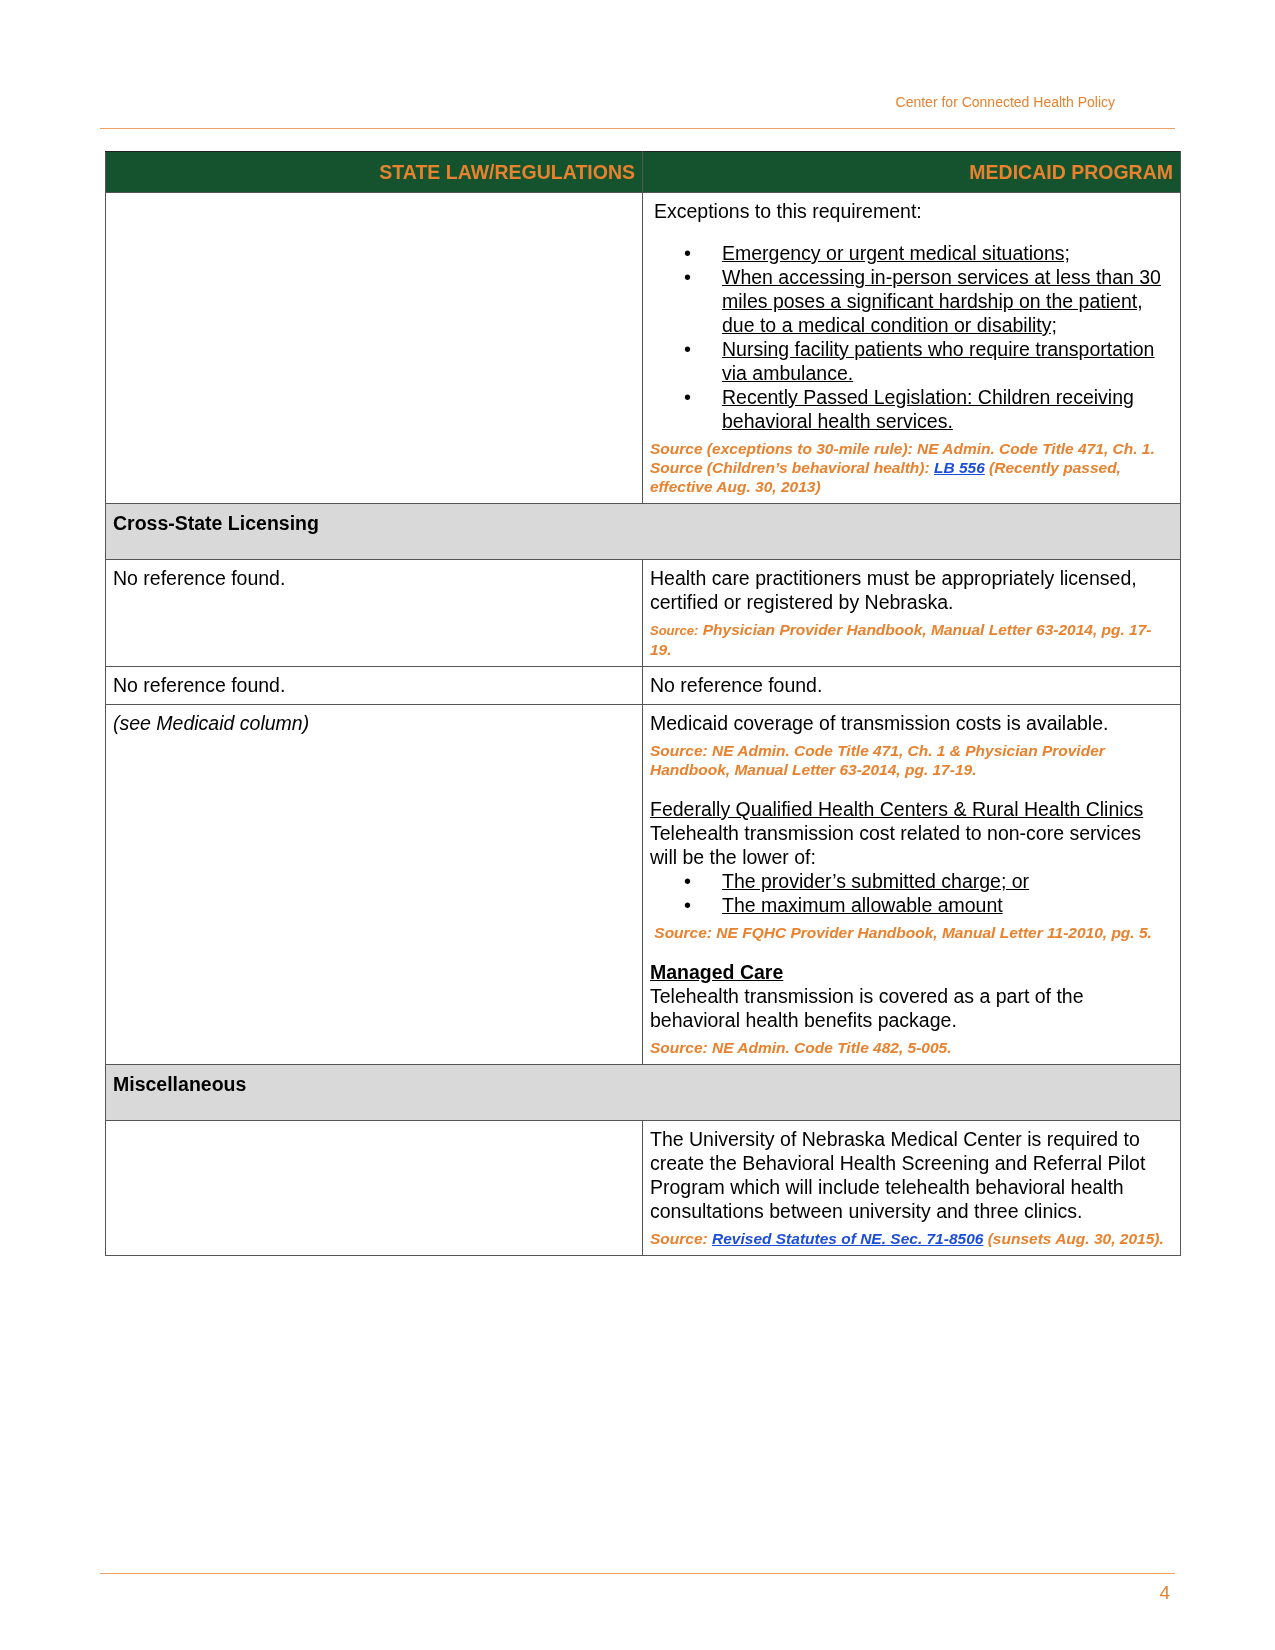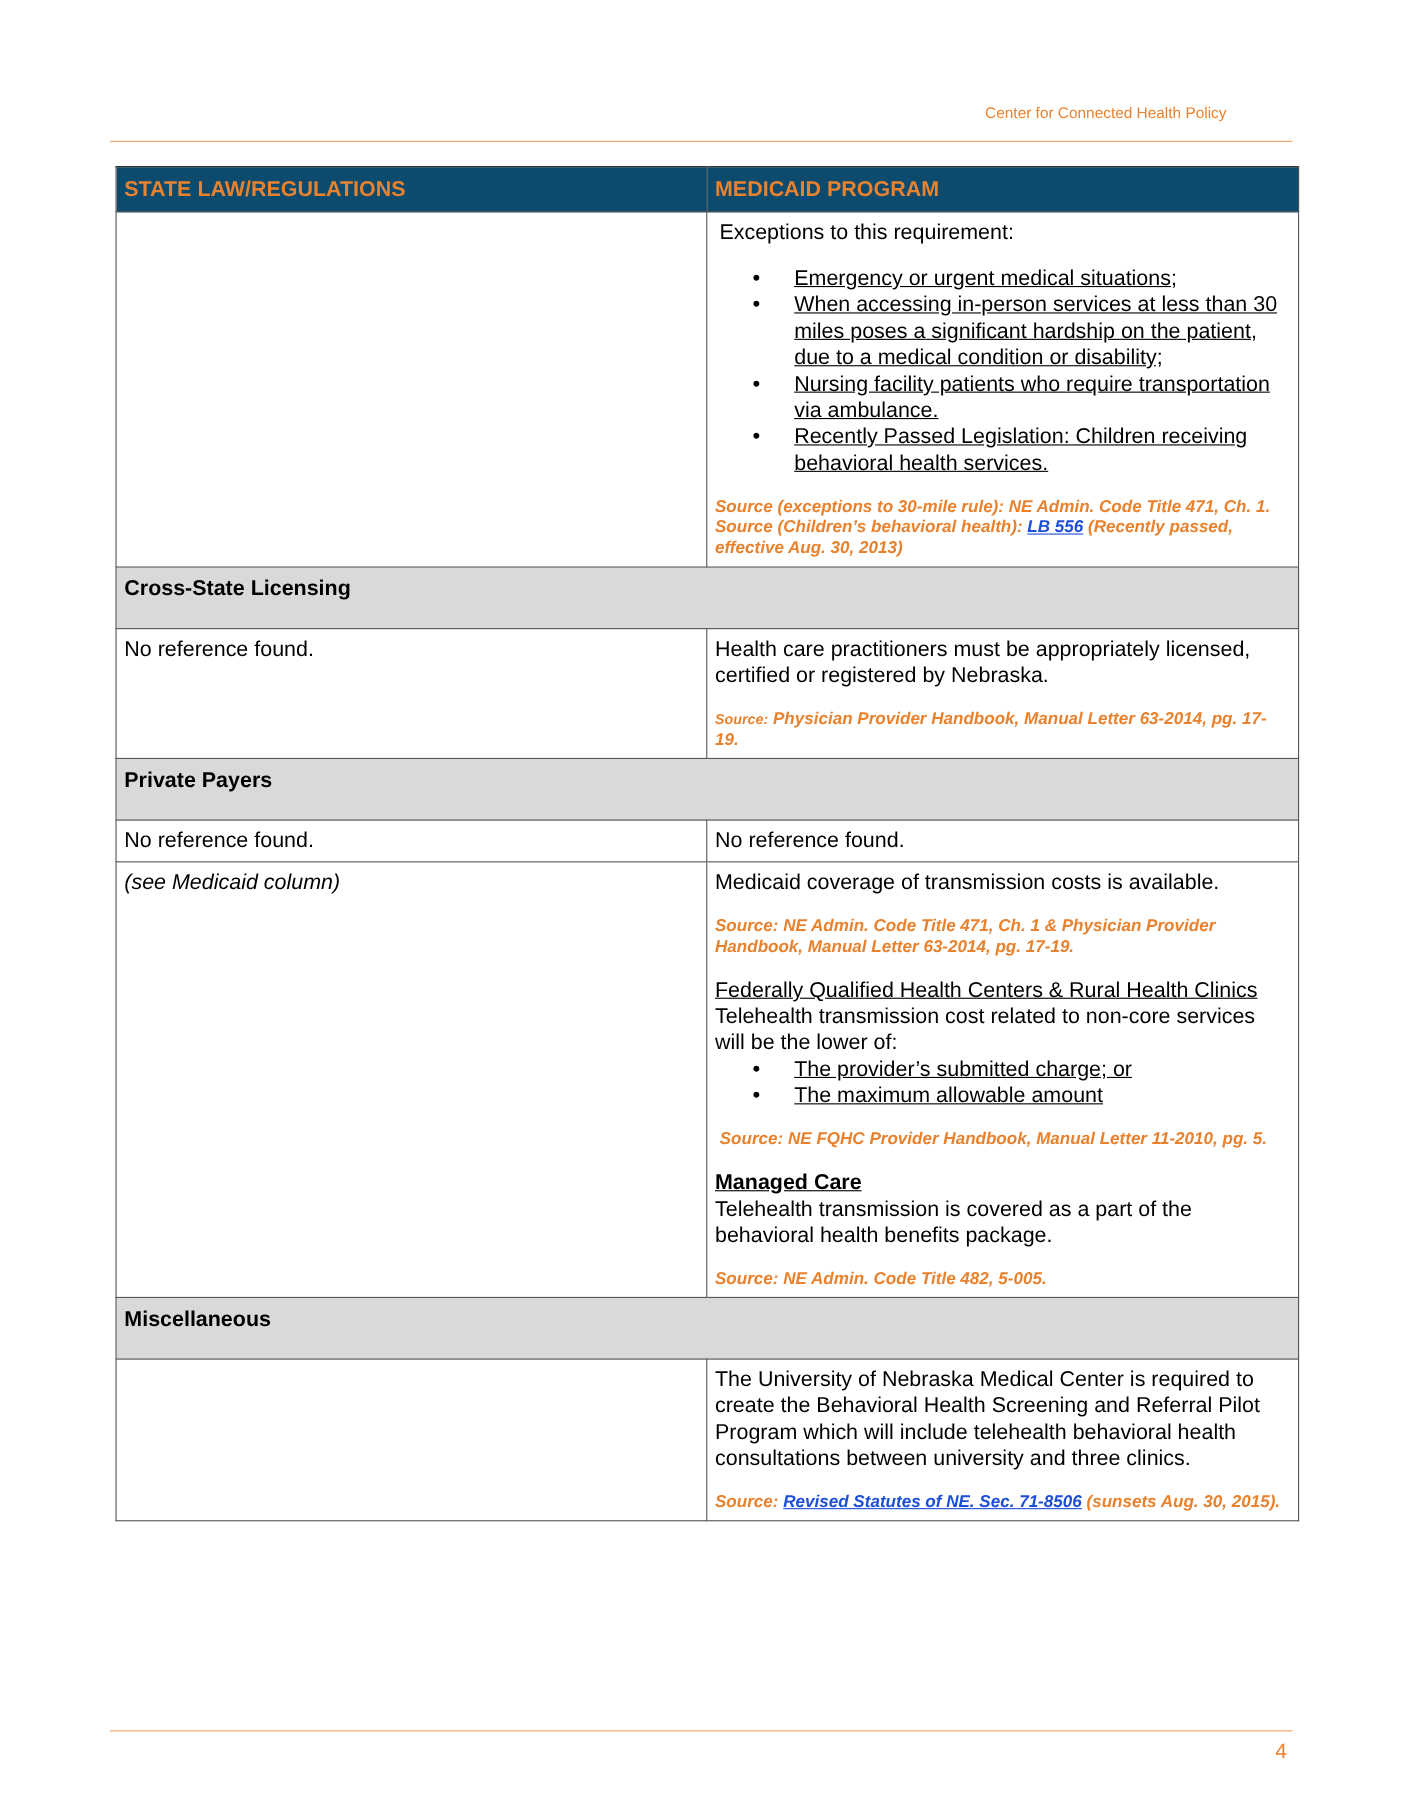--- a/index.html
+++ b/index.html
@@ -19,32 +19,32 @@
     table.policy {
       position: absolute; left: 105px; top: 151px; width: 1075px;
       border-collapse: collapse; table-layout: fixed;
       font-size: 19.5px; line-height: 24px;
     }
     table.policy td, table.policy th {
       border: 1.5px solid #555; vertical-align: top; padding: 6px 7px 7px 7px;
       text-align: left;
     }
     table.policy th {
-      background: #0c4a6e; color: #e8822e; font-weight: bold; font-size: 19.5px;
-      padding: 8px 7px 8px 7px; border-top: 1.5px solid #222;
+      background: #14532d; color: #e8822e; font-weight: bold; font-size: 19.5px;
+      padding: 8px 7px 8px 7px; border-top: 1.5px solid #222; text-align: right;
     }
     col.c1 { width: 537px; }
     col.c2 { width: 538px; }
     tr.section td {
       background: #d9d9d9; font-weight: bold; padding: 7px 7px 24px 7px;
     }
     .italic { font-style: italic; }
     .src {
       color: #e8822e; font-weight: bold; font-style: italic; font-size: 15.5px; line-height: 19px;
-      margin-top: 18px;
+      margin-top: 6px;
     }
     .src a { color: #1d4ed8; text-decoration: underline; }
     .small-src { font-size: 13px; }
     ul.bullets { margin: 18px 0 0 0; padding: 0 0 0 72px; list-style: none; text-decoration: underline; }
     ul.bullets li { position: relative; }
     ul.bullets li::before { content: "\2022"; position: absolute; left: -38px; font-size: 20px; }
     ul.bullets.tight { margin-top: 0; }
     .u { text-decoration: underline; }
     .ub { text-decoration: underline; font-weight: bold; }
     .gap { margin-top: 18px; }
@@ -88,23 +88,20 @@
     <td colspan="2">Cross-State Licensing</td>
   </tr>
   <tr>
     <td>No reference found.</td>
     <td>
       <div>Health care practitioners must be appropriately licensed, certified or registered by Nebraska.</div>
       <div class="src"><span class="small-src">Source:</span><span> Physician Provider Handbook, Manual Letter 63-2014, pg. 17-19.</span></div>
     </td>
   </tr>
 
-  <tr class="section">
-    <td colspan="2">Private Payers</td>
-  </tr>
   <tr>
     <td>No reference found.</td>
     <td>No reference found.</td>
   </tr>
 
   <tr>
     <td class="italic">(see Medicaid column)</td>
     <td>
       <div>Medicaid coverage of transmission costs is available.</div>
       <div class="src">Source: NE Admin. Code Title 471, Ch. 1 &amp; Physician Provider Handbook, Manual Letter 63-2014, pg. 17-19.</div>

